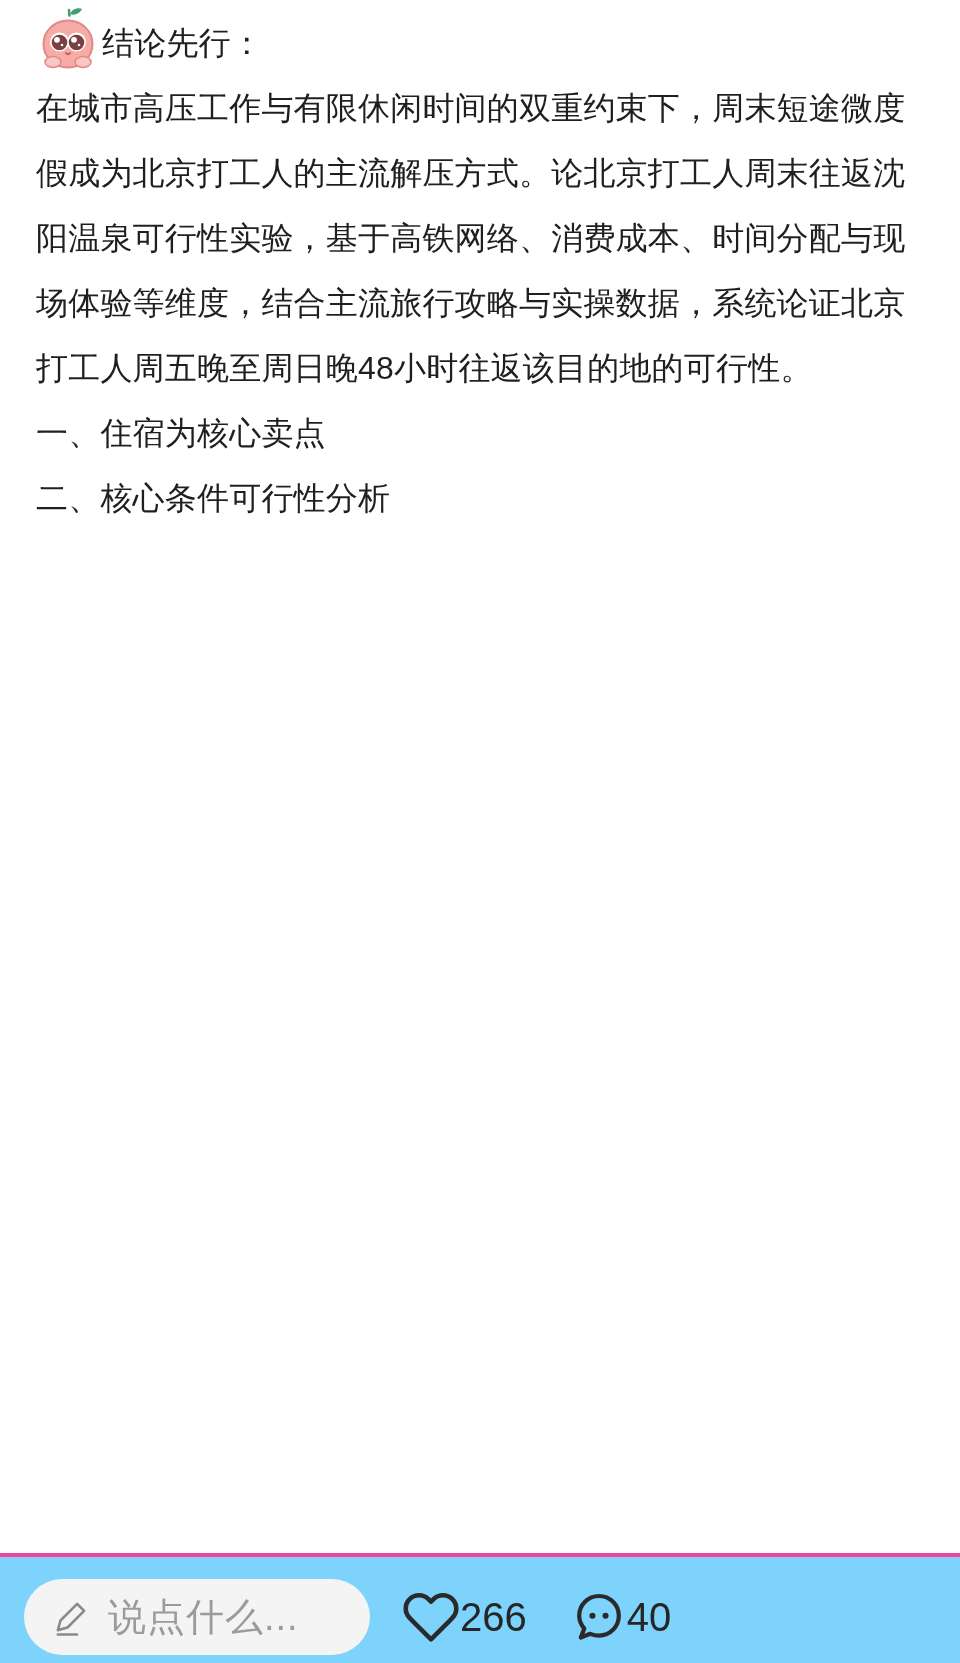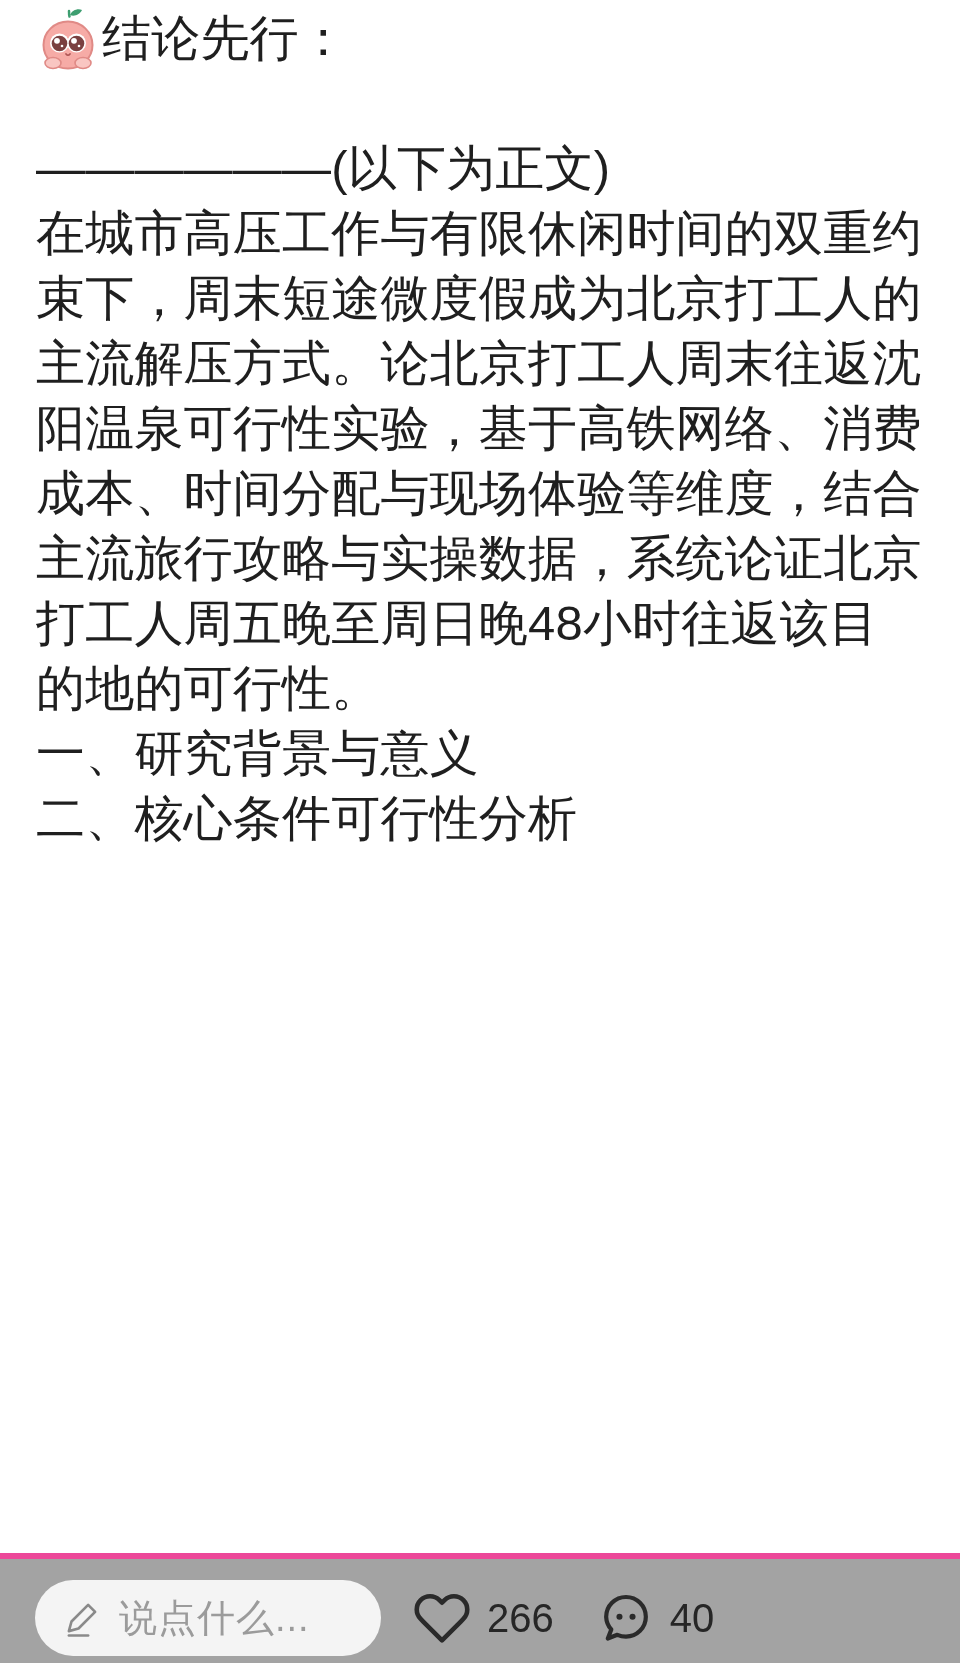--- a/index.html
+++ b/index.html
@@ -16,21 +16,21 @@
   .post-title{
     margin:0 0 16px 0;
     font-size:46px;
     line-height:64px;
     font-weight:700;
     color:#111111;
     letter-spacing:0.5px;
   }
   .body-text{
     margin:0;
-    font-size:49px;
+    font-size:32px;
     line-height:65px;
     color:#1f1f1f;
     word-break:break-all;
     letter-spacing:0.2px;
   }
   .intro-line{white-space:nowrap;}
   .sticker{
     display:inline-block;
     width:64px;height:64px;
     vertical-align:-16px;
@@ -42,25 +42,25 @@
     vertical-align:-6px;
     margin-left:6px;
   }
   .divider-line{margin-top:65px;}
   
   .comment-bar{
     position:absolute;
     left:0;top:1553px;
     width:960px;height:110px;
     box-sizing:border-box;
-    background:#a3a3a3;
-    border-top:6px solid #ec4899;
+    background:#7dd3fc;
+    border-top:4px solid #ec4899;
     display:flex;
     align-items:center;
-    padding:14px 30px 0 35px;
+    padding:14px 30px 0 24px;
   }
   .comment-input{
     width:346px;height:76px;
     box-sizing:border-box;
     background:#f4f4f4;
     border-radius:38px;
     display:flex;
     align-items:center;
     padding-left:26px;
     gap:16px;
@@ -75,21 +75,21 @@
   }
   .actions{
     display:flex;
     align-items:center;
     margin-left:32px;
     gap:44px;
   }
   .action{
     display:flex;
     align-items:center;
-    gap:16px;
+    gap:0;
     color:#262626;
     cursor:pointer;
   }
   .action .count{
     font-size:40px;
     color:#262626;
   }
   .action-icon{width:58px;height:58px;color:#2a2a2a;}
   .action-icon.bubble{width:56px;height:56px;}
 </style>
@@ -111,25 +111,24 @@
       <circle cx="40.5" cy="36.5" r="7.8" fill="#7a4040"></circle>
       <circle cx="21" cy="33.8" r="2.9" fill="#ffffff"></circle>
       <circle cx="38" cy="33.8" r="2.9" fill="#ffffff"></circle>
       <circle cx="26" cy="39" r="1.3" fill="#ffffff"></circle>
       <circle cx="43" cy="39" r="1.3" fill="#ffffff"></circle>
       <path d="M30 47 q2 2.4 4 0" stroke="#b05656" stroke-width="1.8" fill="none" stroke-linecap="round"></path>
     </svg><span>结论先行：</span>
   </p>
 
 
-  <p class="body-text divider-line">——————(以下为正文)</p>
 
   <p class="body-text">在城市高压工作与有限休闲时间的双重约束下，周末短途微度假成为北京打工人的主流解压方式。论北京打工人周末往返沈阳温泉可行性实验，基于高铁网络、消费成本、时间分配与现场体验等维度，结合主流旅行攻略与实操数据，系统论证北京打工人周五晚至周日晚48小时往返该目的地的可行性。</p>
 
-  <p class="body-text">一、研究背景与意义</p>
+  <p class="body-text">一、住宿为核心卖点</p>
 
 
   <p class="body-text">二、核心条件可行性分析</p>
 </main>
 
 <footer class="comment-bar">
   <div class="comment-input">
     <svg class="pencil-icon" viewBox="0 0 48 48" fill="none" stroke="currentColor" stroke-width="3" stroke-linecap="round" stroke-linejoin="round" aria-hidden="true">
       <path d="M31 9 l8 8 L20 36 l-11 3 3-11 Z"></path>
       <line x1="9" y1="44" x2="31" y2="44"></line>

